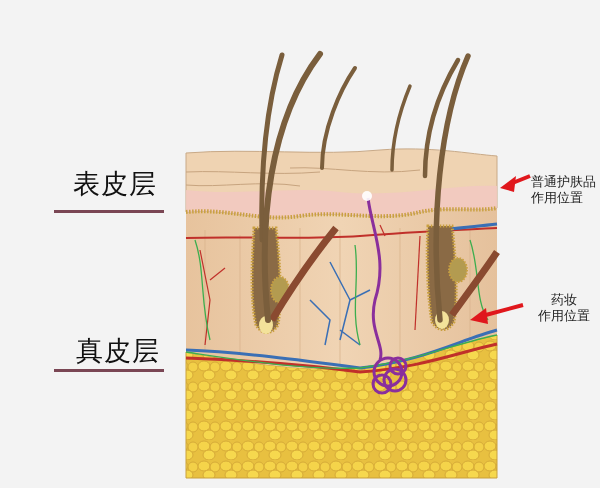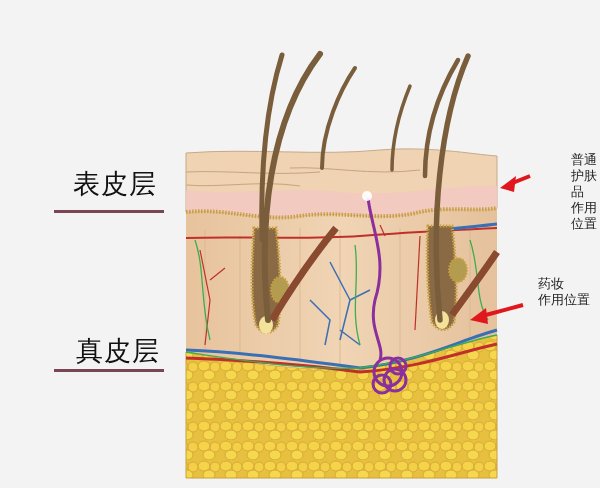--- a/index.html
+++ b/index.html
@@ -132,21 +132,21 @@
     <polygon points="470,320 486,308 488,324" fill="#e0171c"></polygon>
   </g>
 </svg>
 
 <div class="layer-label" style="left:73px; top:166px;">表皮层</div>
 <div class="layer-underline" style="left:54px; top:210px; width:110px;"></div>
 
 <div class="layer-label" style="left:76px; top:333px;">真皮层</div>
 <div class="layer-underline" style="left:54px; top:369px; width:110px;"></div>
 
-<div class="annot" style="left:531px; top:152px;margin-left:40px;">
+<div class="annot" style="left:531px; top:174px;">
   <div>普通护肤品</div>
   <div>作用位置</div>
 </div>
 
-<div class="annot" style="left:538px; top:276px;">
+<div class="annot" style="left:538px; top:292px;text-align:center;">
   <div>药妆</div>
   <div>作用位置</div>
 </div>
 
 </body></html>

